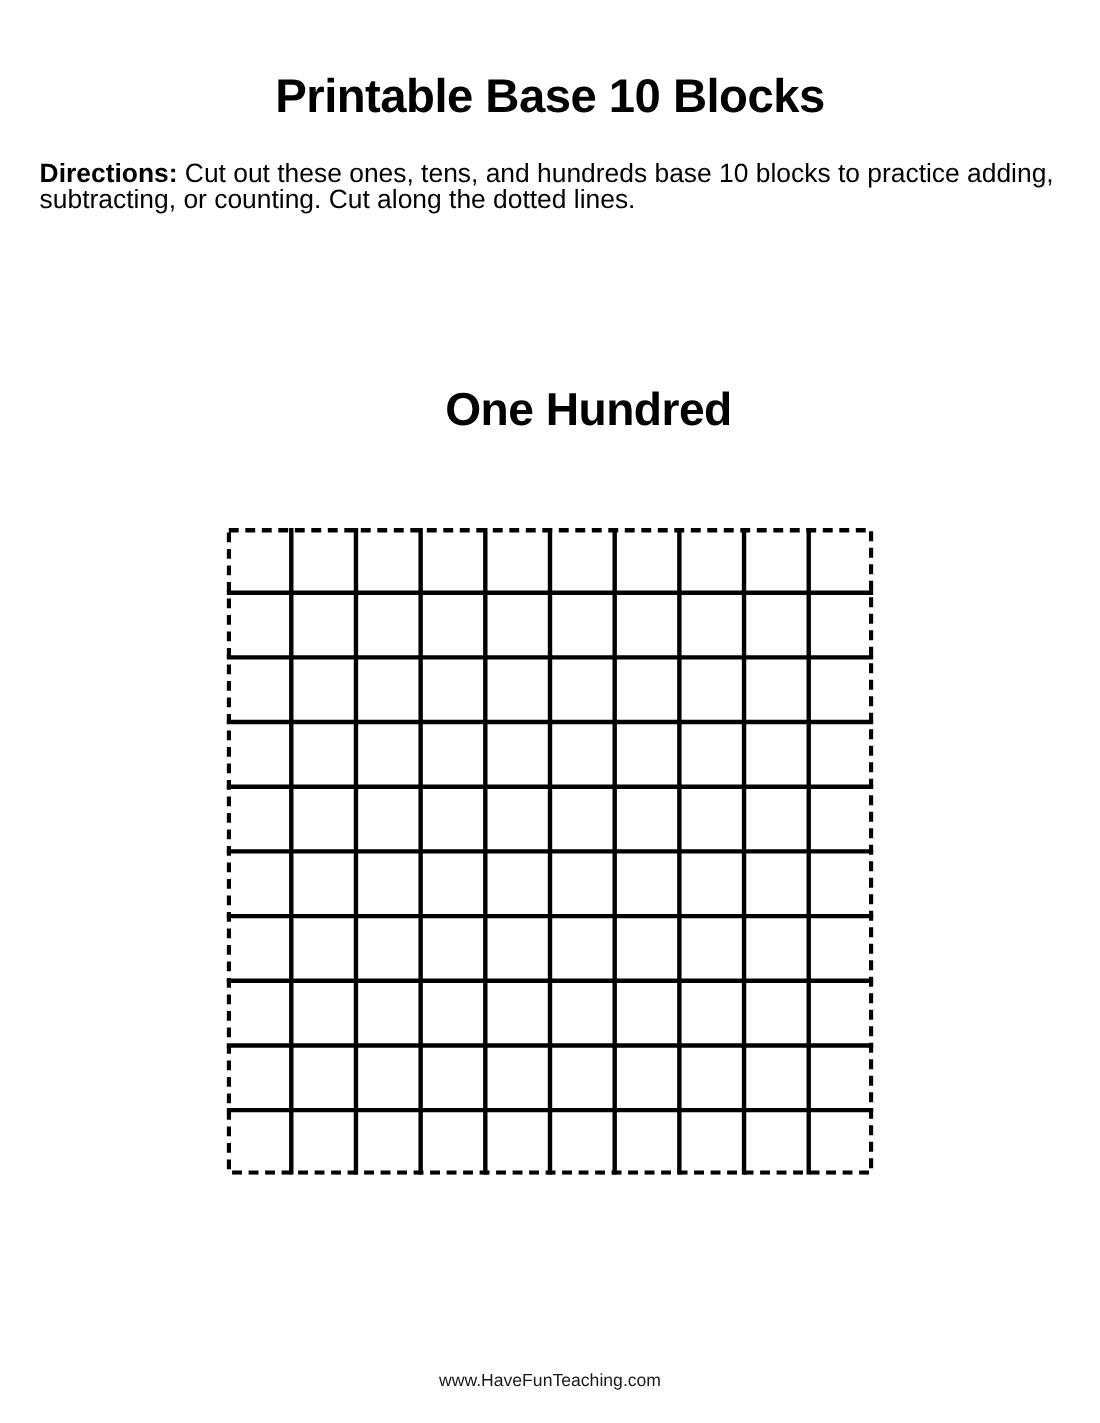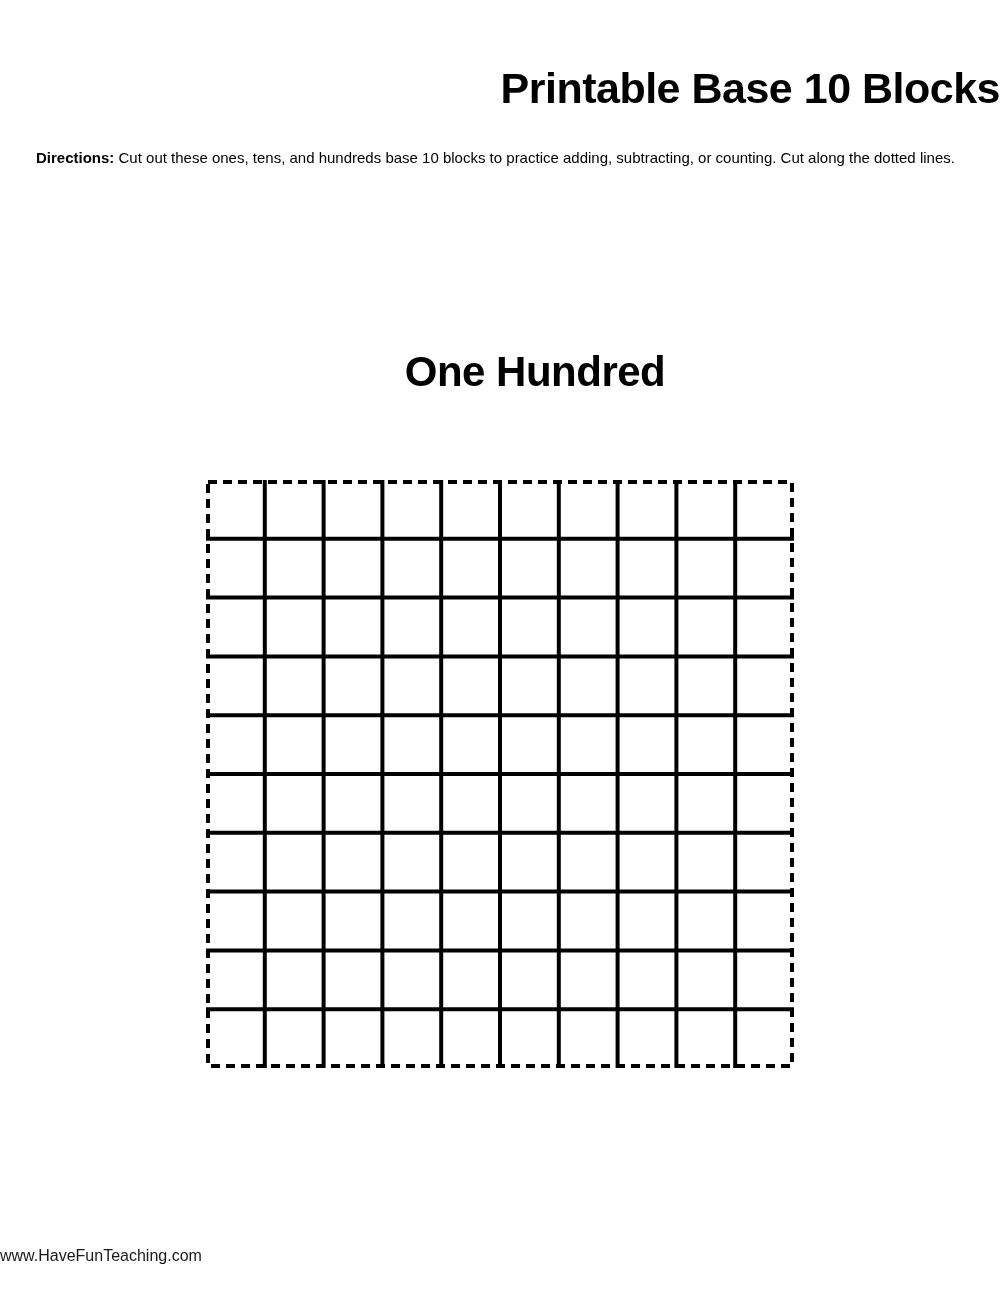--- a/index.html
+++ b/index.html
@@ -11,32 +11,32 @@
     background: #ffffff;
     font-family: "Liberation Sans", sans-serif;
     color: #000000;
     overflow: hidden;
   }
   .page-title {
     position: absolute;
     top: 64px;
     left: 0;
     width: 100%;
-    text-align: right;
+    text-align: center;
     font-size: 43px;
     line-height: 48px;
     font-weight: bold;
     letter-spacing: -0.5px;
   }
   .directions {
     position: absolute;
     top: 146px;
     left: 36px;
     width: 924px;
-    font-size: 15px;
+    font-size: 24px;
     line-height: 24px;
     font-weight: normal;
   }
   .directions .directions-label { font-weight: bold; }
   .section-heading {
     position: absolute;
     top: 348px;
     left: 0;
     width: 100%;
     text-align: center;
@@ -52,20 +52,21 @@
     left: 206px;
     width: 588px;
     height: 588px;
   }
   .grid-area svg { display: block; }
   .footer-url {
     position: absolute;
     top: 1246px;
     left: 0;
     width: 100%;
+    text-align: center;
     font-size: 16px;
     line-height: 20px;
     color: #1a1a1a;
   }
 </style>
 </head>
 <body>
 
 <div class="page">
 

